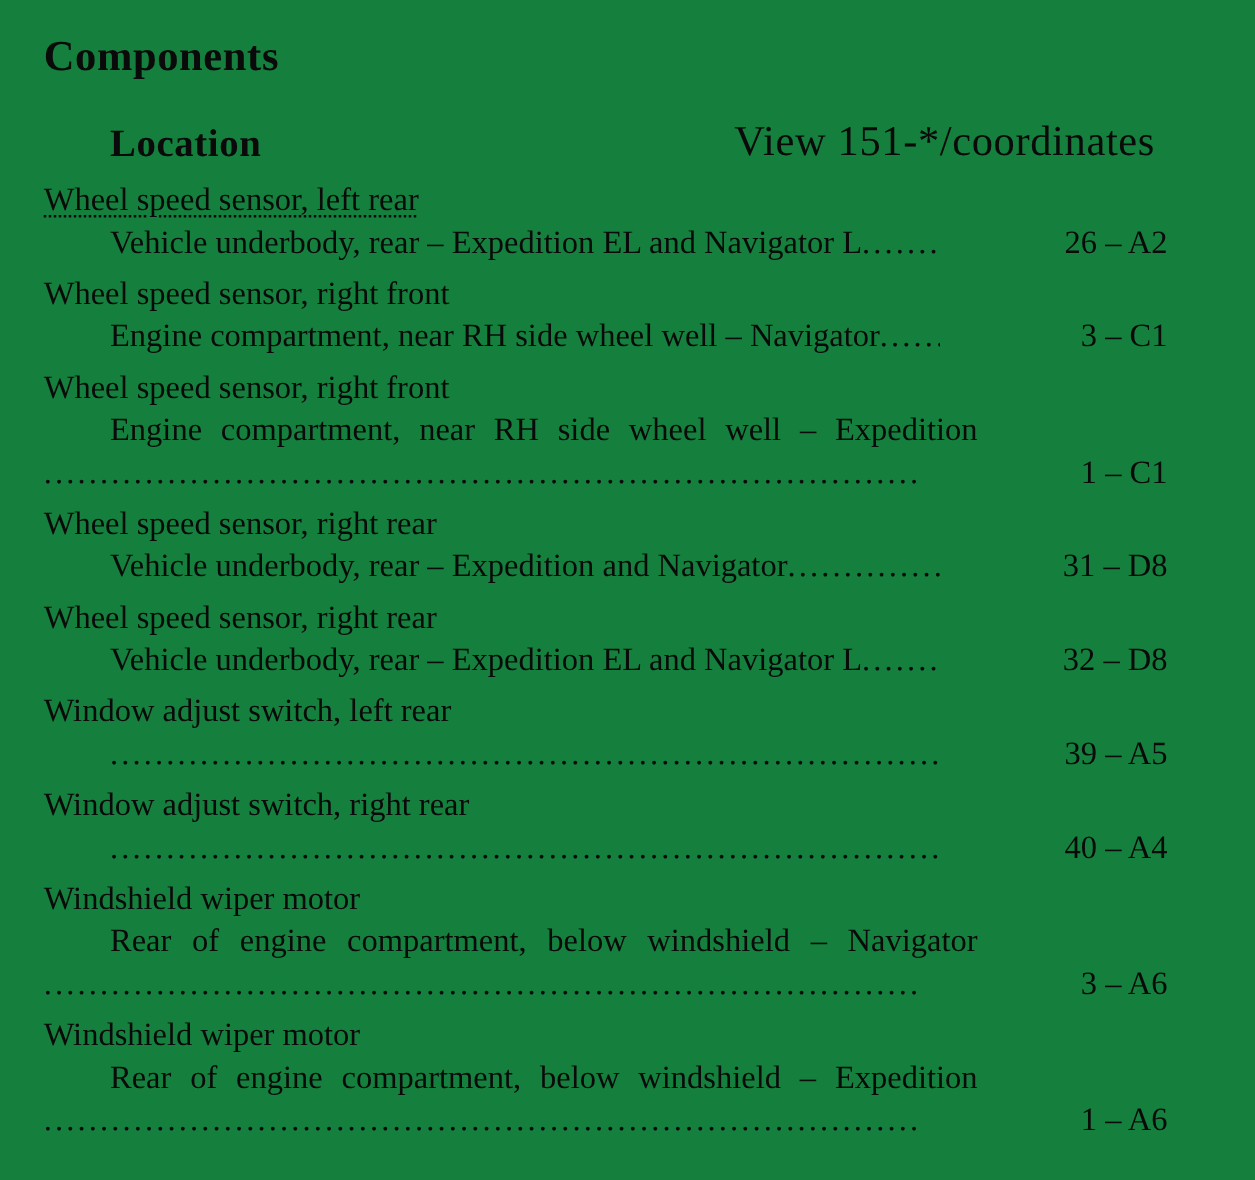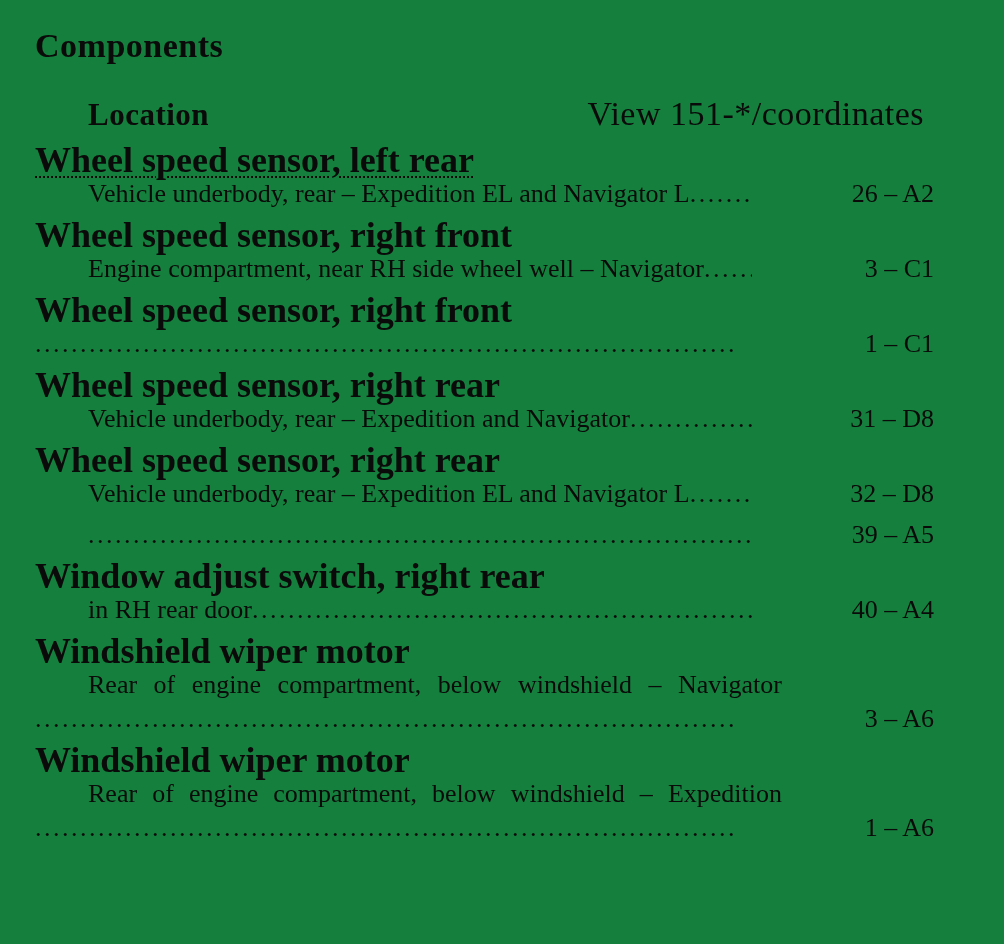--- a/index.html
+++ b/index.html
@@ -39,25 +39,24 @@
   }
   .header-view {
     font-size: 34px;
     font-weight: normal;
     letter-spacing: 0.5px;
     margin-right: 10px;
   }
   .entries { }
   .entry { margin-bottom: 7px; }
   .entry-name {
-    font-size: 36px;
+    font-size: 26px;
     line-height: 34px;
     height: 34px;
     white-space: nowrap;
-    font-weight: bold;
   }
   .entry-name.u {
     text-decoration: underline;
     text-decoration-style: dotted;
     text-decoration-thickness: 2px;
     text-underline-offset: 4px;
   }
   .loc-line, .wrap-line {
     display: flex;
     align-items: flex-end;
@@ -116,20 +115,24 @@
     <div class="loc-line">
       <span class="loc-text">Engine compartment, near RH side wheel well – Navigator</span>
       <span class="leader">........................................................................................................................................................................................................</span>
       <span class="coord">3 – C1</span>
     </div>
 
   </div>
 
   <div class="entry">
     <div class="entry-name">Wheel speed sensor, right front</div>
+    <div class="loc-line justified">
+      <span class="loc-text">Engine compartment, near RH side wheel well – Expedition</span>
+
+    </div>
     <div class="wrap-line">
       <span class="leader">........................................................................................................................................................................................................</span>
       <span class="coord">1 – C1</span>
     </div>
   </div>
 
   <div class="entry">
     <div class="entry-name">Wheel speed sensor, right rear</div>
     <div class="loc-line">
       <span class="loc-text">Vehicle underbody, rear – Expedition and Navigator</span>
@@ -143,31 +146,31 @@
     <div class="entry-name">Wheel speed sensor, right rear</div>
     <div class="loc-line">
       <span class="loc-text">Vehicle underbody, rear – Expedition EL and Navigator L</span>
       <span class="leader">........................................................................................................................................................................................................</span>
       <span class="coord">32 – D8</span>
     </div>
 
   </div>
 
   <div class="entry">
+    <div class="entry-name">Window adjust switch, left rear</div>
     <div class="loc-line">
       <span class="leader">........................................................................................................................................................................................................</span>
       <span class="coord">39 – A5</span>
     </div>
 
   </div>
 
   <div class="entry">
     <div class="entry-name">Window adjust switch, right rear</div>
     <div class="loc-line">
-      <span class="loc-text">in RH rear door</span>
       <span class="leader">........................................................................................................................................................................................................</span>
       <span class="coord">40 – A4</span>
     </div>
 
   </div>
 
   <div class="entry">
     <div class="entry-name">Windshield wiper motor</div>
     <div class="loc-line justified">
       <span class="loc-text">Rear of engine compartment, below windshield – Navigator</span>

